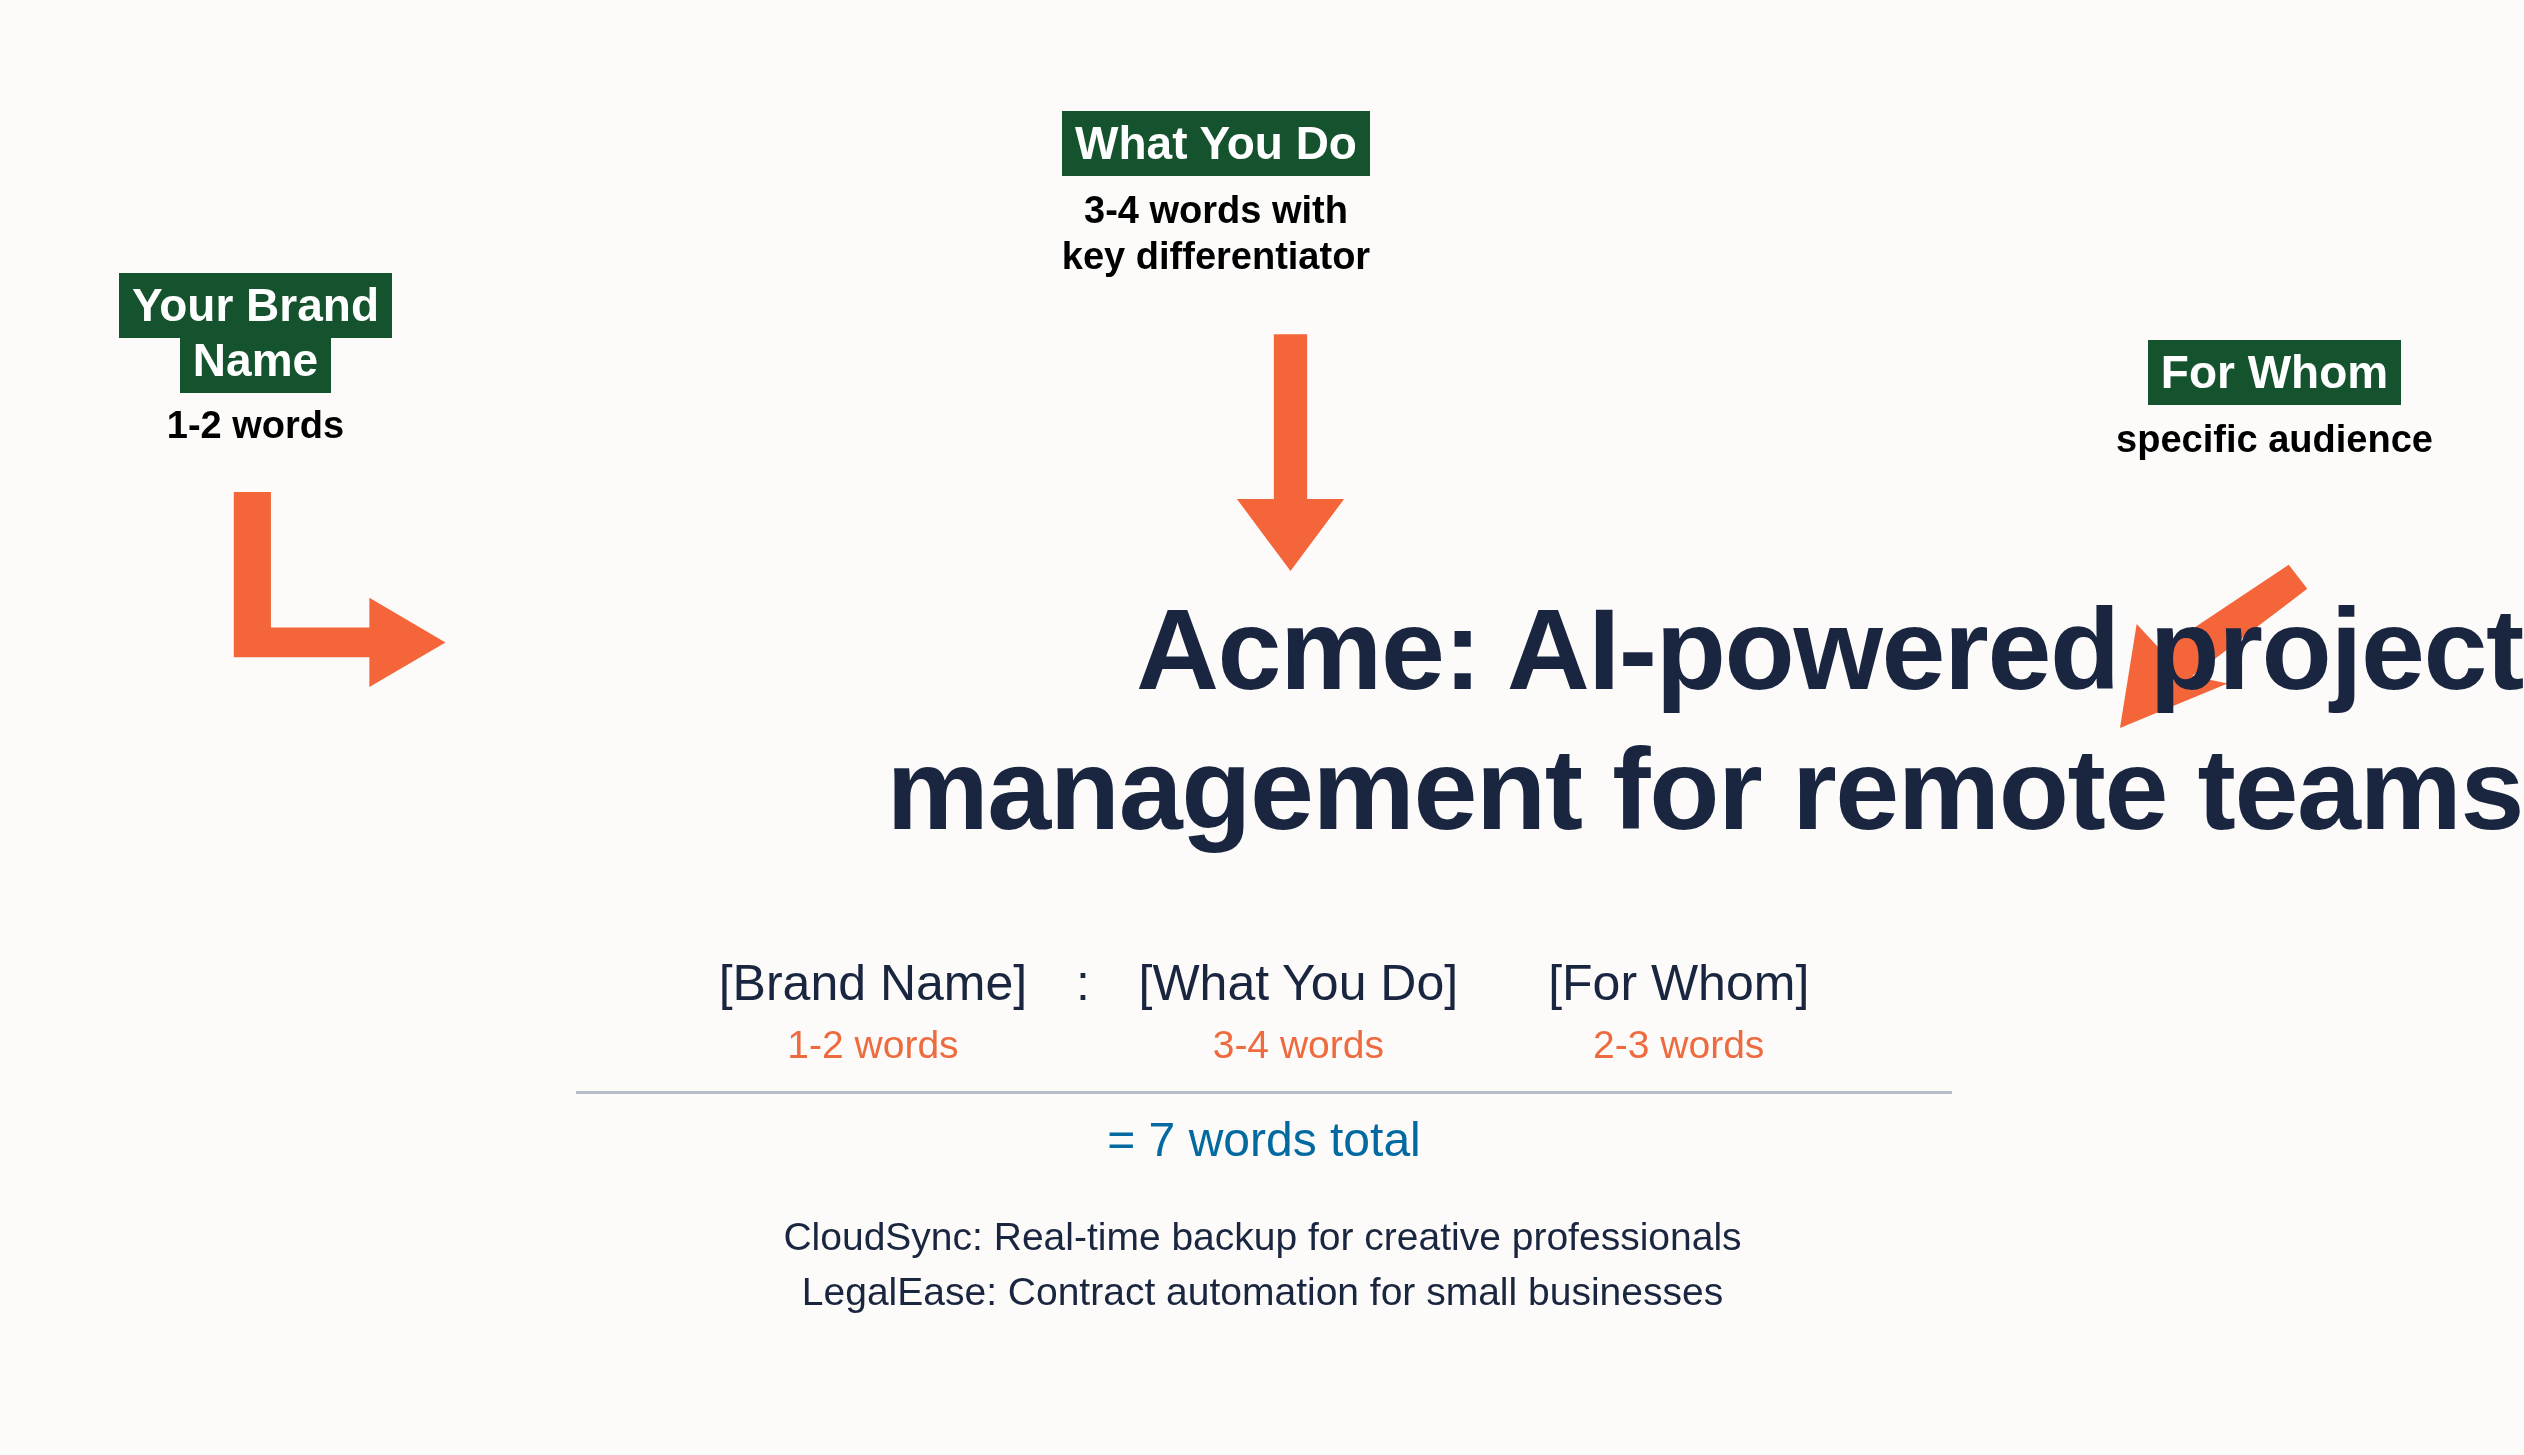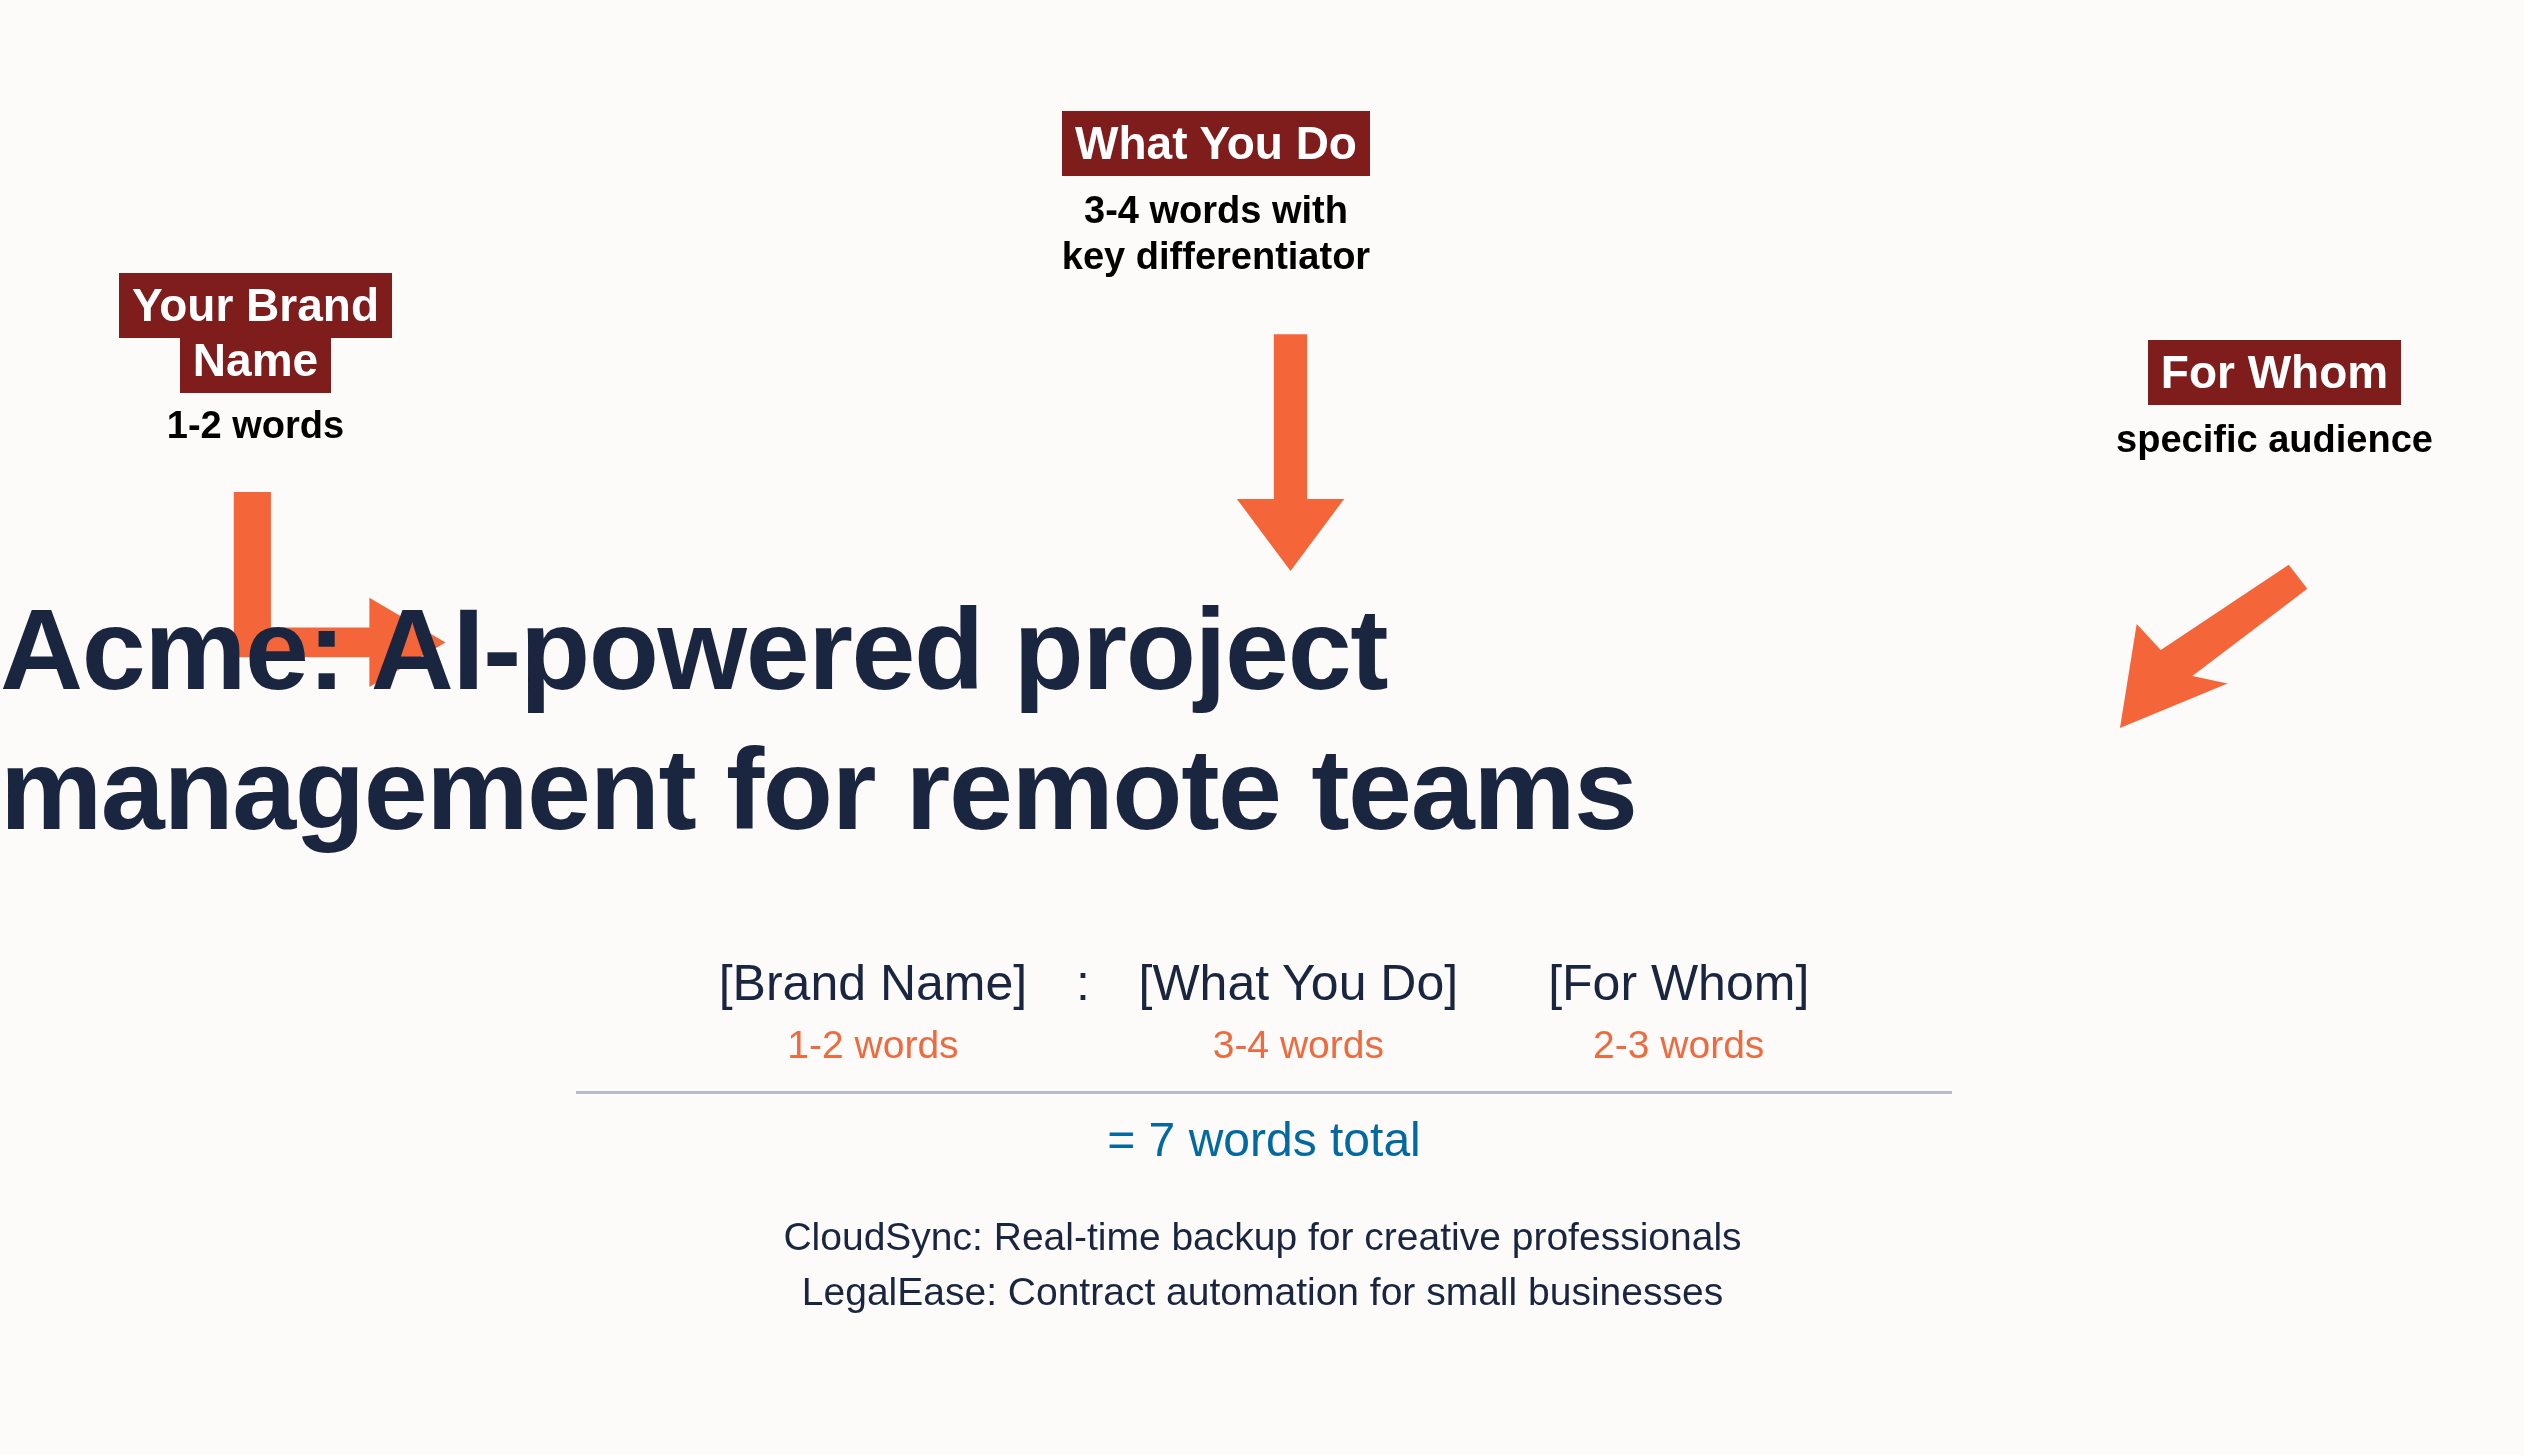--- a/index.html
+++ b/index.html
@@ -20,21 +20,21 @@
   
   .callout {
     position: absolute;
     text-align: center;
   }
   .callout-chip-wrap {
     line-height: 1.18;
   }
   .chip {
     display: inline;
-    background: #7f1d1d;
+    background: #14532d;
     color: #ffffff;
     font-weight: 700;
     box-decoration-break: clone;
     -webkit-box-decoration-break: clone;
     padding: 5.6px 13px 7.4px 13px;
   }
   .callout-sub {
     color: #000000;
     font-weight: 700;
     line-height: 1.22;
@@ -74,21 +74,21 @@
   #arrow-elbow   { left: 230px;  top: 492px; }
   #arrow-down    { left: 1235px; top: 334px; }
   #arrow-diag    { left: 2107px; top: 557px; }
 
   
   #headline {
     position: absolute;
     left: 0;
     top: 579px;
     width: 2523px;
-    text-align: left;
+    text-align: right;
     color: #1a2640;
     font-size: 115px;
     font-weight: 700;
     line-height: 1.22;
     letter-spacing: -1.4px;
   }
 
   
   #formula-block {
     position: absolute;

